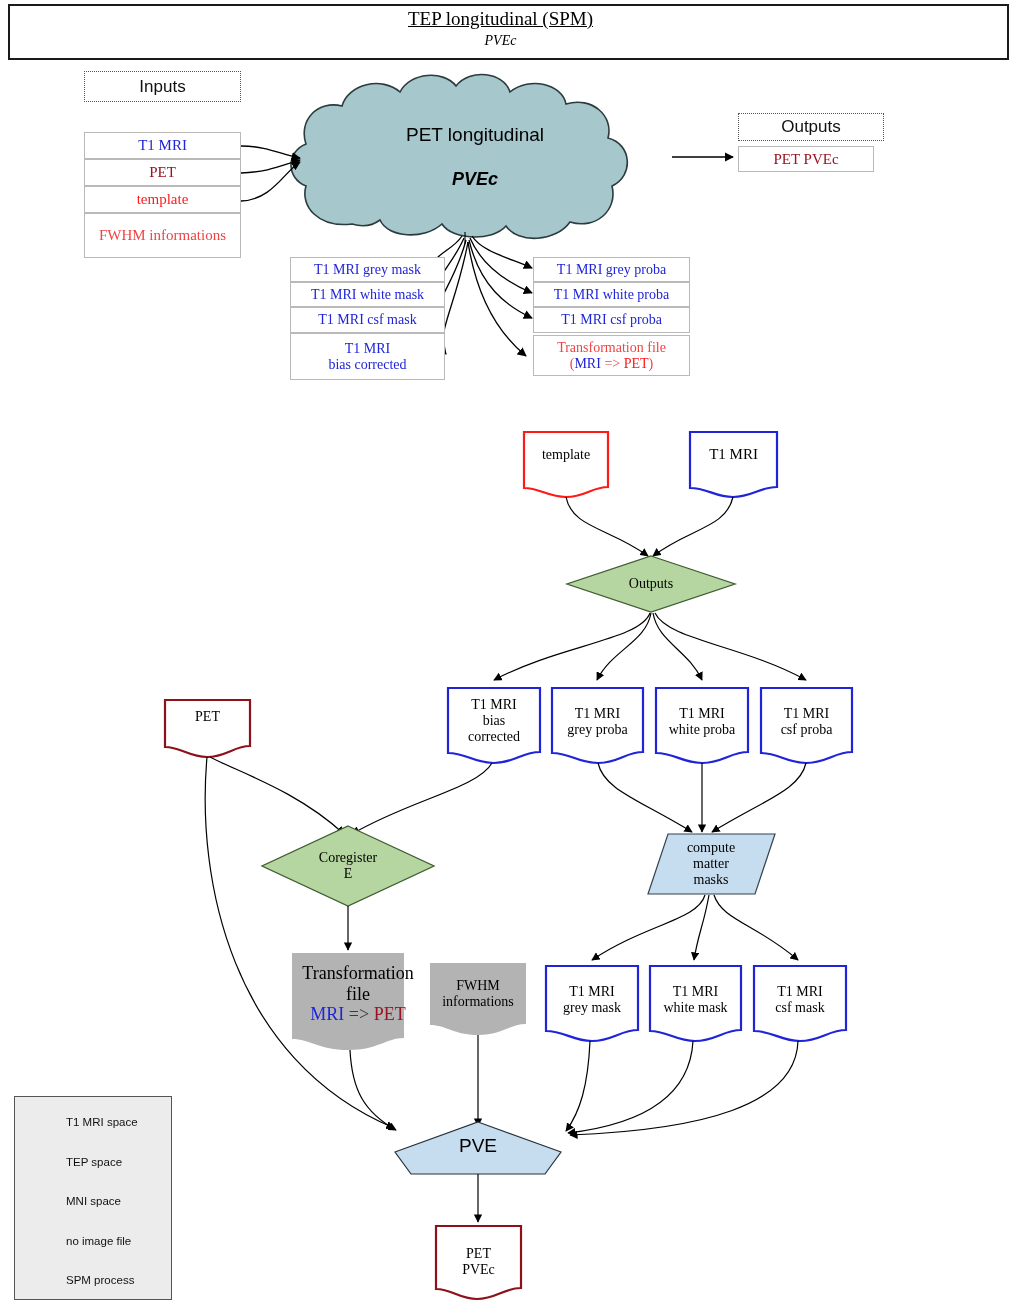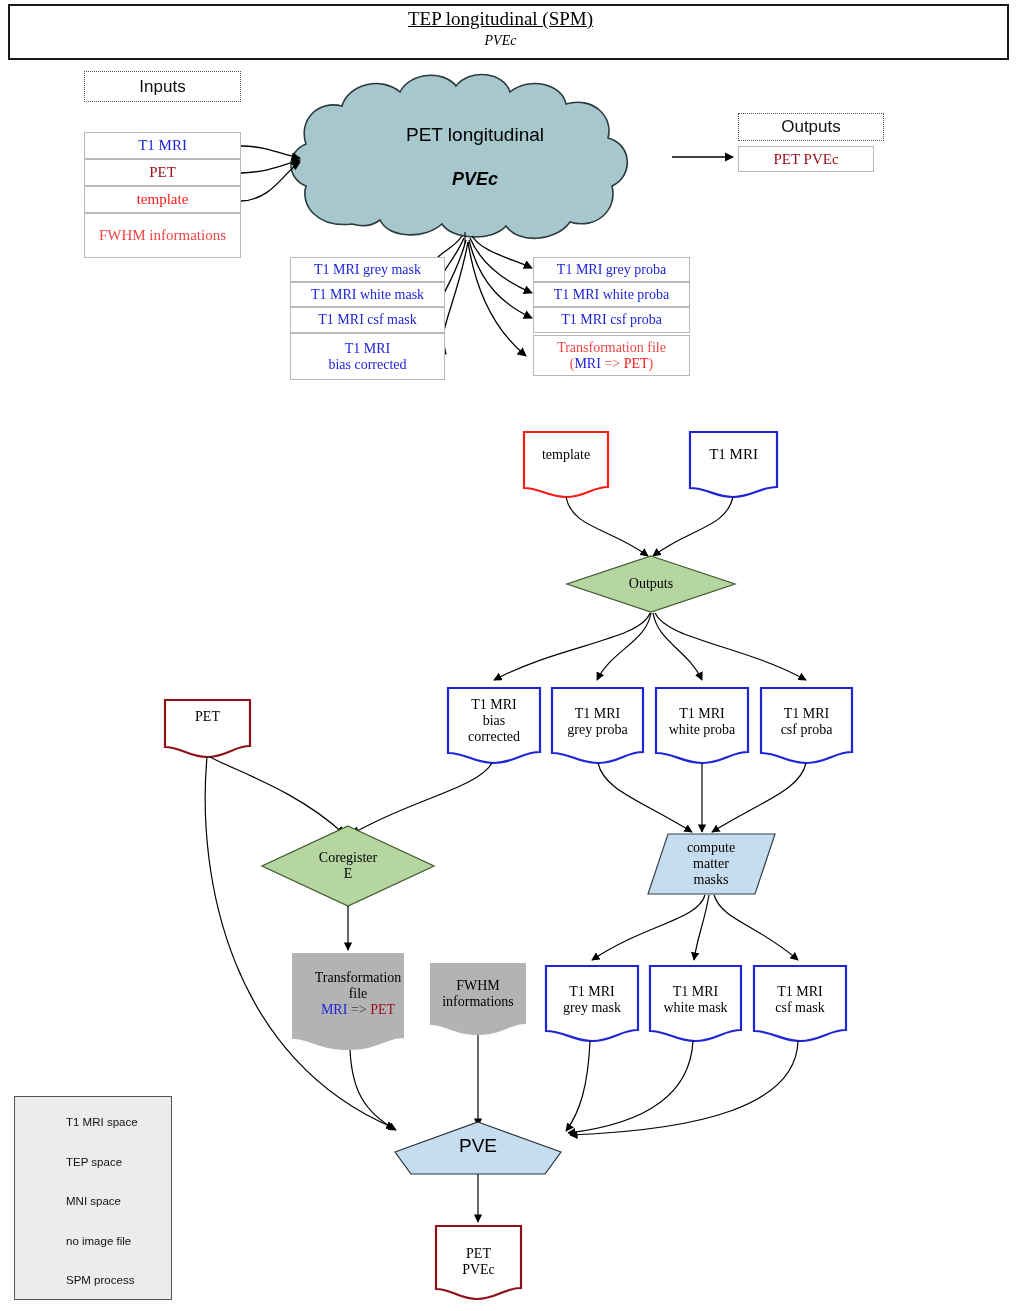--- a/index.html
+++ b/index.html
@@ -267,21 +267,21 @@
   <div class="nodetxt" style="left:300px;top:843px;width:96px;height:46px;font-size:14px;">
     <span>Coregister</span>
     <span>E</span>
   </div>
   <div class="nodetxt" style="left:656px;top:834px;width:110px;height:60px;font-size:14px;">
     <span>compute</span>
     <span>matter</span>
     <span>masks</span>
   </div>
 
-  <div class="nodetxt" style="left:292px;top:958px;width:132px;height:72px;font-size:14px;">
+  <div class="nodetxt" style="left:292px;top:958px;width:132px;height:72px;font-size:18px;">
     <span>Transformation</span>
     <span>file</span>
     <span><span class="c-blue">MRI</span><span style="color:#3b3b3b"> =&gt; </span><span class="c-dred">PET</span></span>
   </div>
   <div class="nodetxt" style="left:430px;top:970px;width:96px;height:48px;font-size:14px;">
     <span>FWHM</span>
     <span>informations</span>
   </div>
 
   <div class="nodetxt" style="left:546px;top:976px;width:92px;height:48px;font-size:14px;">

